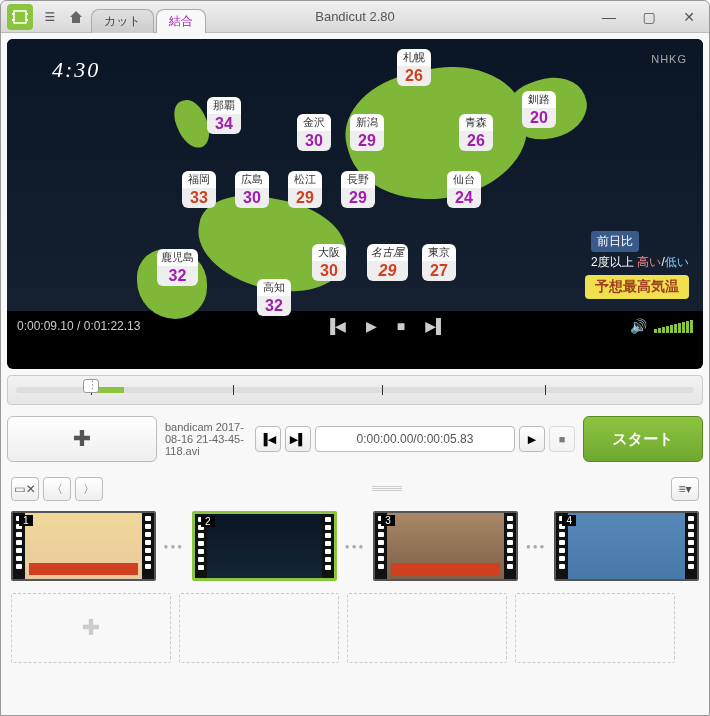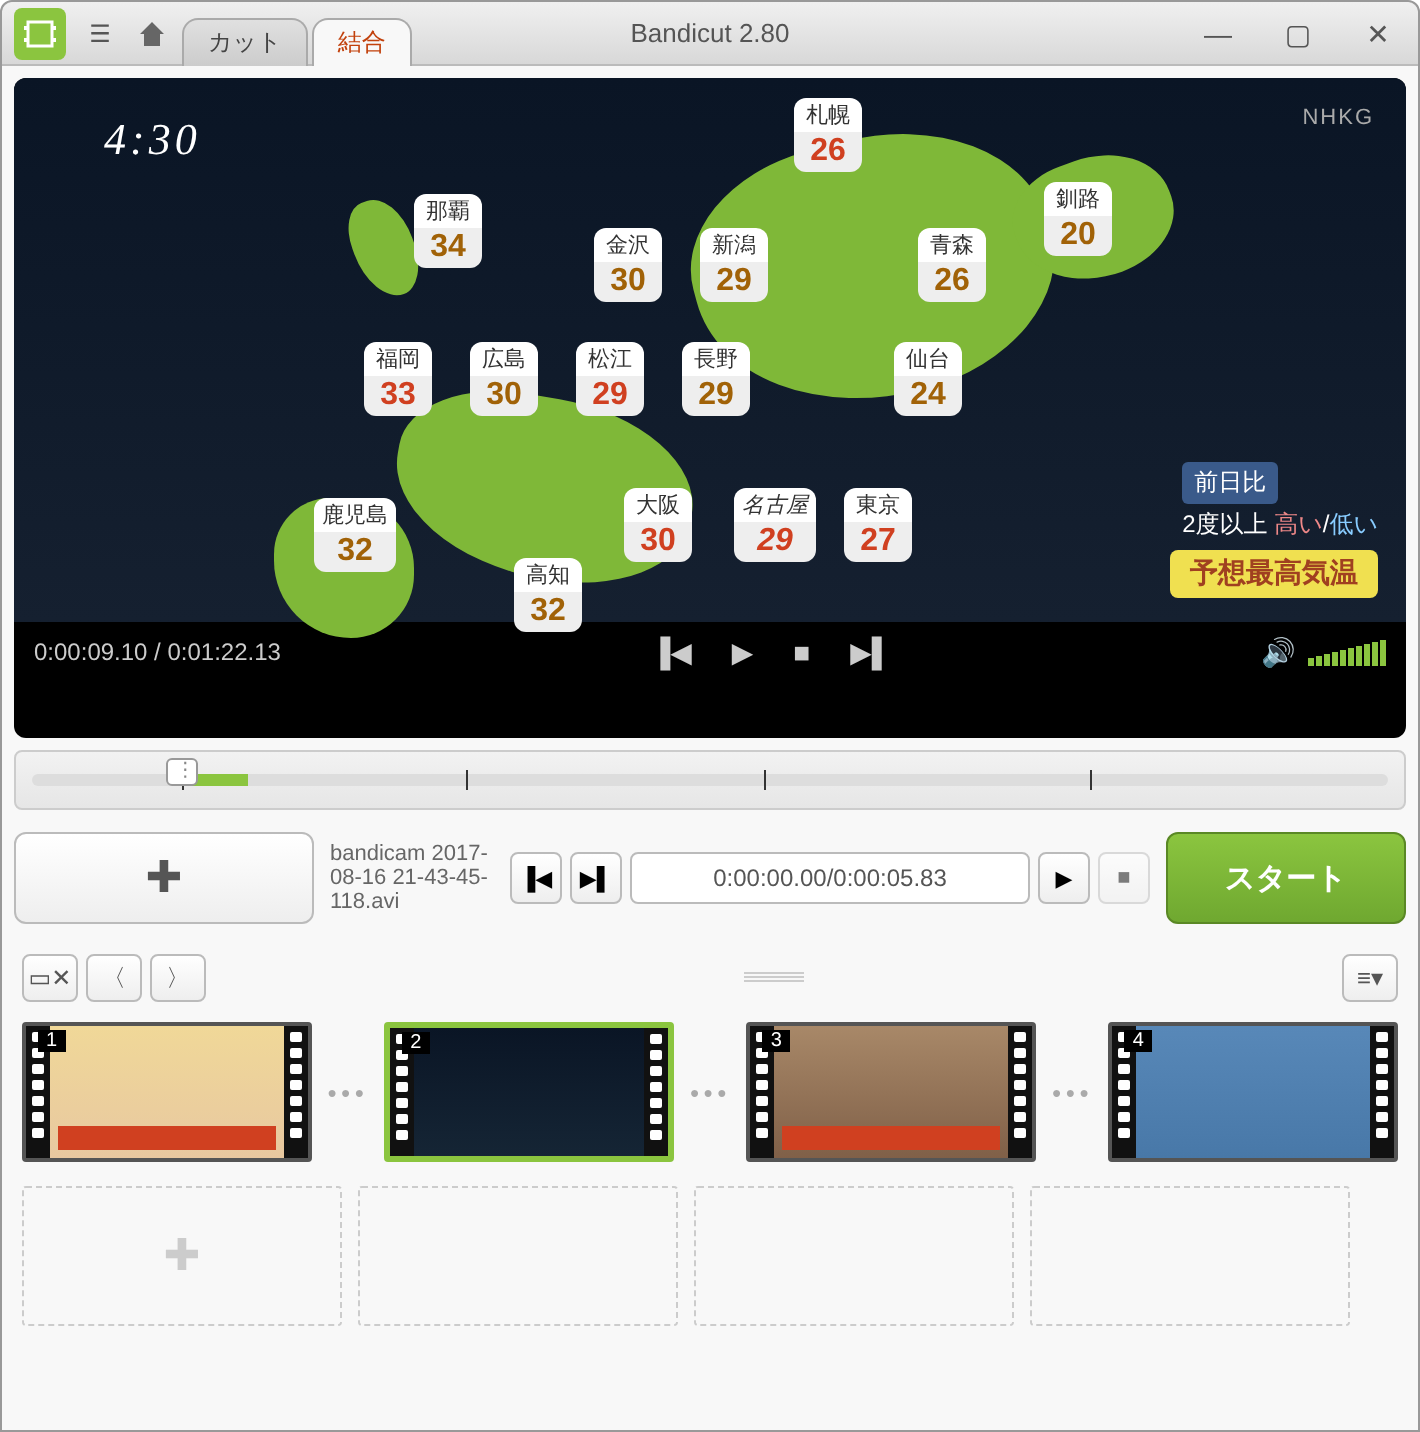--- a/index.html
+++ b/index.html
@@ -2,33 +2,33 @@
 <html><head>
 <meta charset="utf-8">
 <style>
 *{box-sizing:border-box;margin:0;padding:0;font-family:"Meiryo",sans-serif;font-size:12px}
 body{background:#fff;width:710px;height:716px;overflow:hidden}
 .window{width:710px;height:716px;background:#e8e8e8;border:1px solid #999;border-radius:6px 6px 0 0;display:flex;flex-direction:column}
 .titlebar{height:32px;background:linear-gradient(#f0f0f0,#d8d8d8);display:flex;align-items:center;border-bottom:1px solid #bbb;border-radius:6px 6px 0 0;position:relative}
 .app-icon{width:26px;height:26px;background:#8bc53f;border-radius:4px;margin:0 4px 0 6px;display:flex;align-items:center;justify-content:center}
 .menu-btn,.home-btn{width:26px;height:26px;display:flex;align-items:center;justify-content:center;color:#555;cursor:pointer}
 .tab{height:24px;padding:0 12px;margin-top:8px;background:linear-gradient(#e0e0e0,#ccc);border:1px solid #aaa;border-bottom:none;border-radius:8px 8px 0 0;display:flex;align-items:center;color:#444;cursor:pointer;margin-left:2px}
-.tab.active{background:#f8f8f8;color:#c2410c}
+.tab.active{background:#f8f8f8;color:#a21caf}
 .title{position:absolute;left:50%;transform:translateX(-50%);color:#555;font-size:13px}
 .winctrl{margin-left:auto;display:flex}
 .winbtn{width:40px;height:24px;display:flex;align-items:center;justify-content:center;color:#555;cursor:pointer;font-size:14px}
 .content{flex:1;background:#f8f8f8;padding:6px;display:flex;flex-direction:column}
 .preview{background:#000;border-radius:6px;height:330px;position:relative;overflow:hidden}
 .video-area{height:272px;position:relative;background:linear-gradient(#0a1525,#152030)}
 .clock{position:absolute;top:18px;left:45px;color:#fff;font-size:22px;font-family:Georgia,serif;font-style:italic;letter-spacing:2px}
 .logo{position:absolute;top:14px;right:16px;color:#aaa;font-size:11px;letter-spacing:1px}
 .map{position:absolute;left:60px;top:10px;right:20px;bottom:10px}
 .city{position:absolute;text-align:center}
 .city-name{background:#fff;color:#333;font-size:11px;padding:1px 4px;border-radius:6px 6px 0 0;display:block;min-width:34px}
-.city-temp{background:#eee;color:#a16207;font-size:16px;font-weight:bold;padding:1px 4px;border-radius:0 0 6px 6px;display:block;min-width:34px}
+.city-temp{background:#eee;color:#a21caf;font-size:16px;font-weight:bold;padding:1px 4px;border-radius:0 0 6px 6px;display:block;min-width:34px}
 .temp-red{color:#d04020}
 .island{position:absolute;background:#7fb838;border-radius:40% 50% 45% 55%}
 .legend{position:absolute;right:14px;bottom:40px;text-align:left;font-size:11px}
 .legend-box{background:#3a5a8a;color:#fff;padding:2px 6px;border-radius:3px;display:inline-block;margin-bottom:2px}
 .legend-text{color:#fff}
 .legend-hi{color:#e88}
 .legend-lo{color:#8cf}
 .forecast-title{position:absolute;right:14px;bottom:12px;background:#f0e050;color:#a04020;padding:3px 10px;border-radius:4px;font-size:14px;font-weight:bold}
 .player-bar{height:30px;display:flex;align-items:center;padding:0 10px;color:#ccc;font-size:11px}
 .time-disp{color:#ccc}

